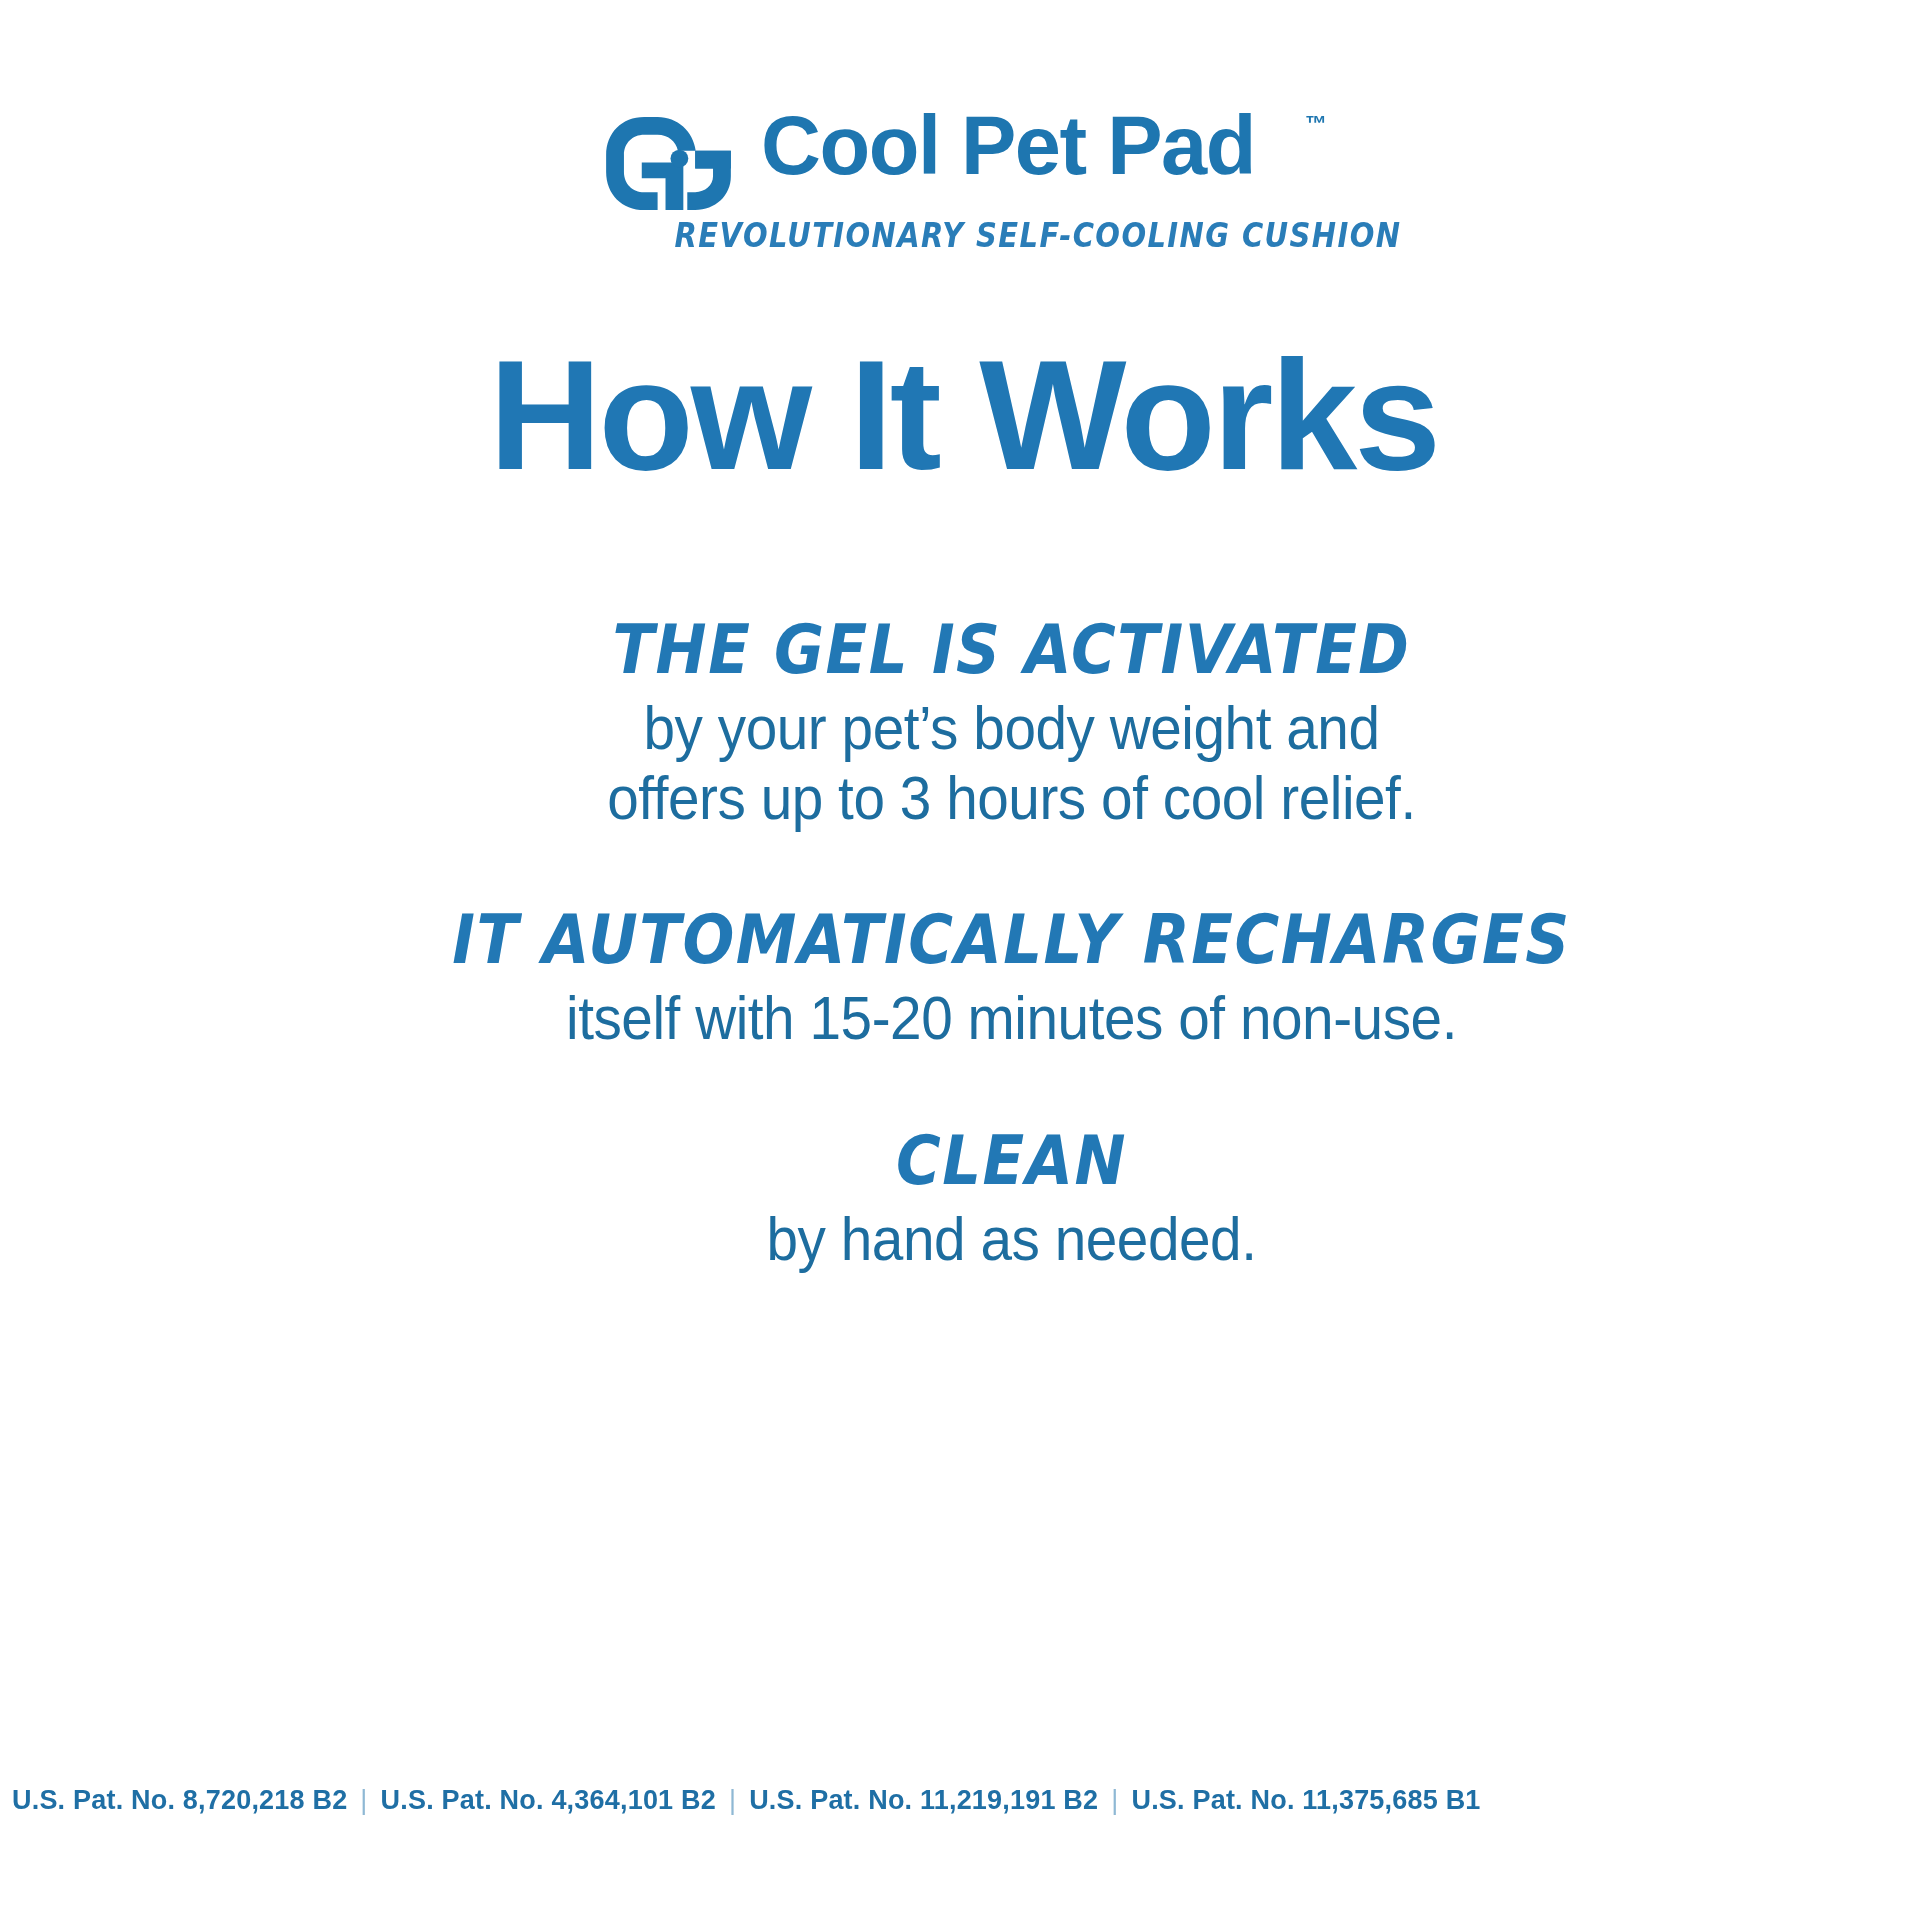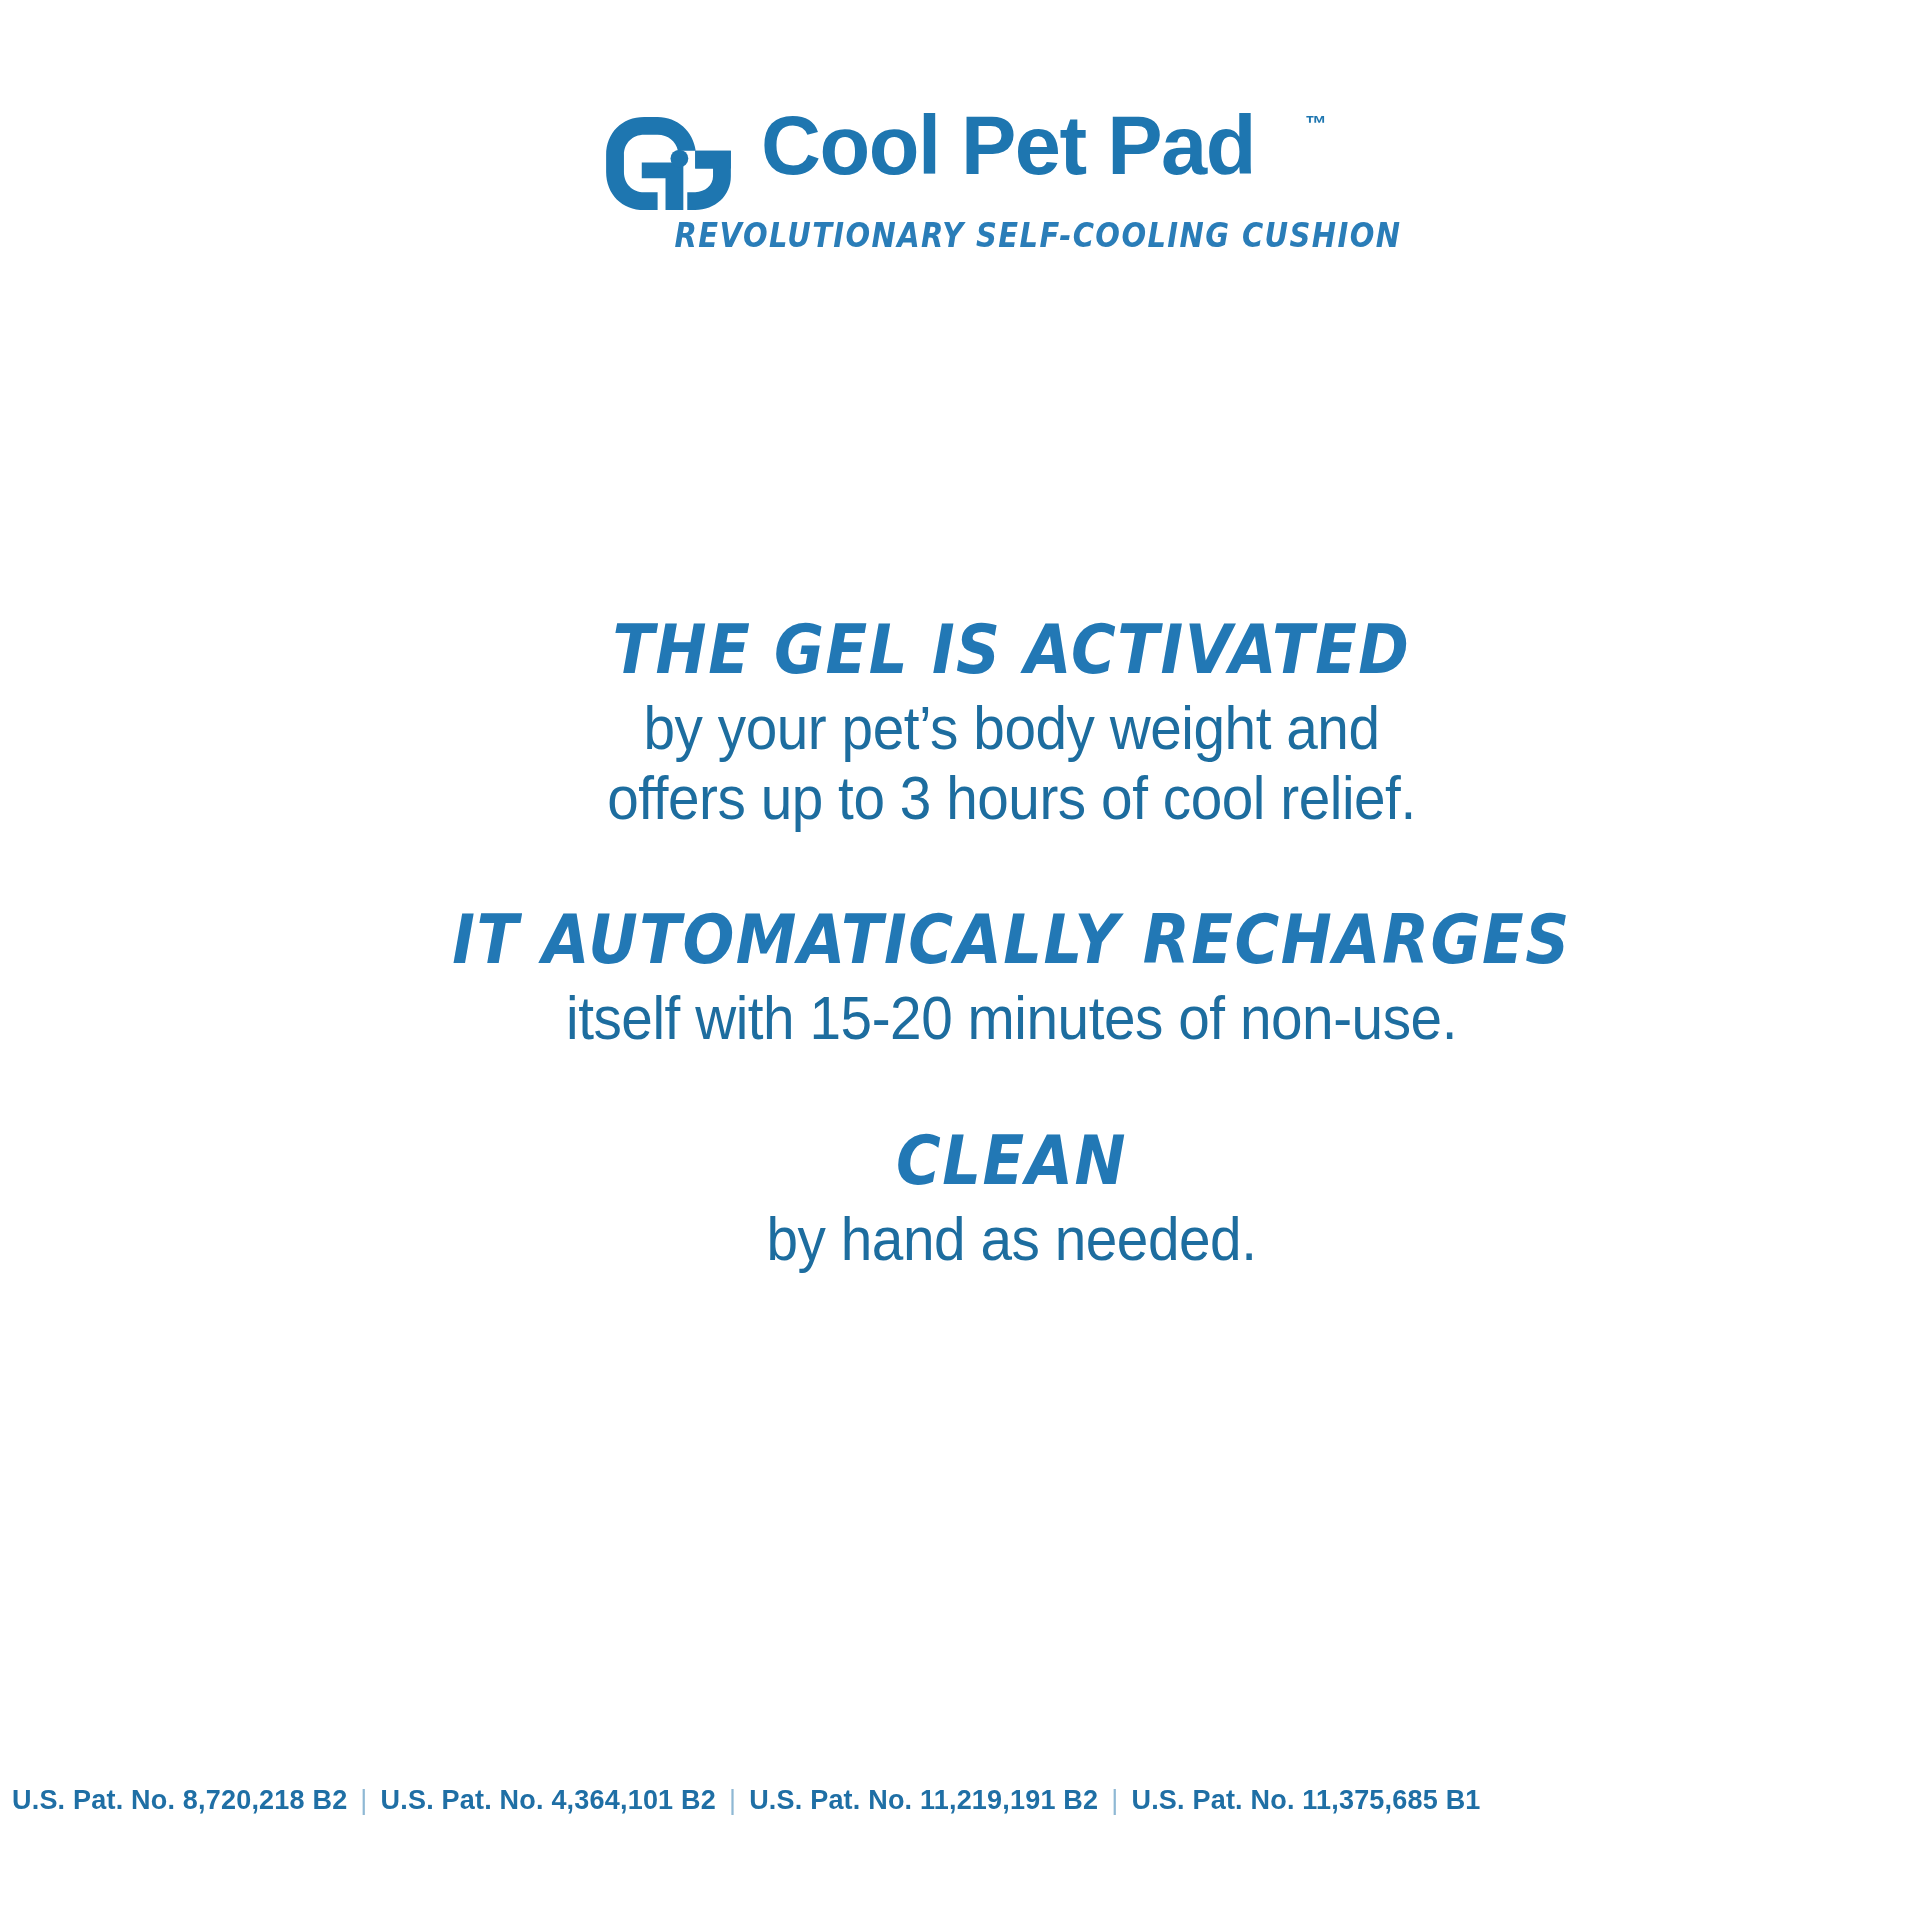--- a/index.html
+++ b/index.html
@@ -184,20 +184,21 @@
 
       <span class="wordmark-wrap">
         <span class="wordmark">Cool Pet Pad</span>
         <span class="tm">™</span>
       </span>
     </div>
 
     <div class="tagline">REVOLUTIONARY SELF-COOLING CUSHION</div>
   </div>
 
+  <div class="page-title">How It Works</div>
 
   <div class="steps">
 
     <div class="step s1">
       <div class="step-heading">THE GEL IS ACTIVATED</div>
       <div class="step-body">
         <span class="line">by your pet’s body weight and</span>
         <span class="line">offers up to 3 hours of cool relief.</span>
       </div>
     </div>

